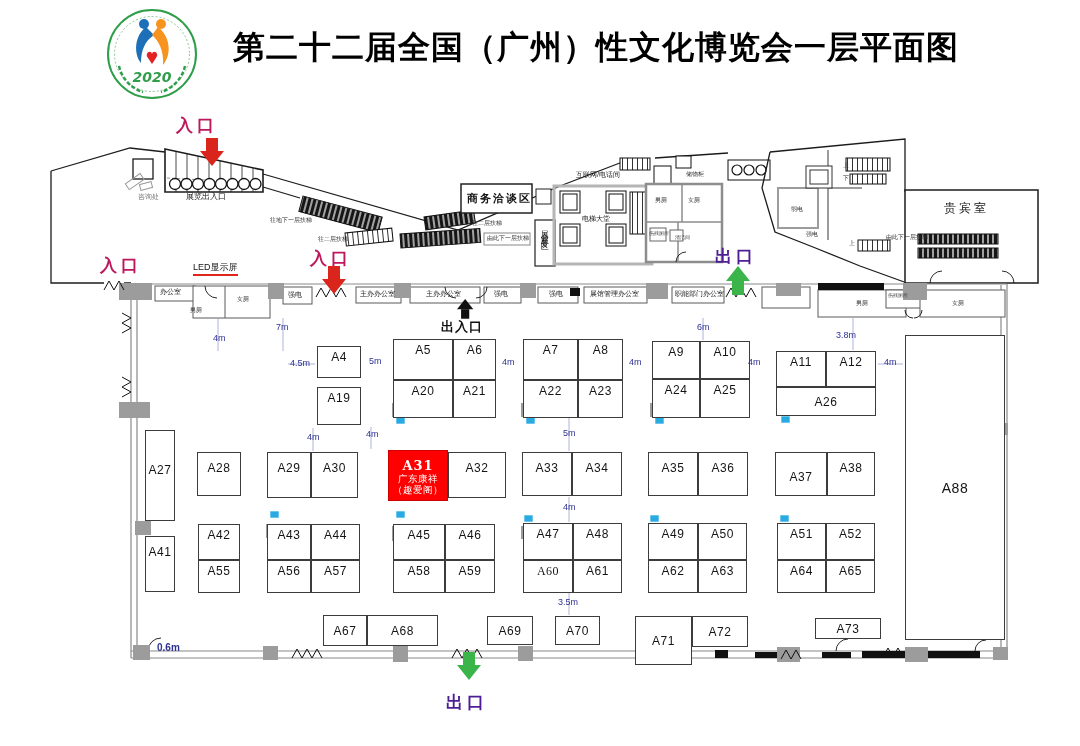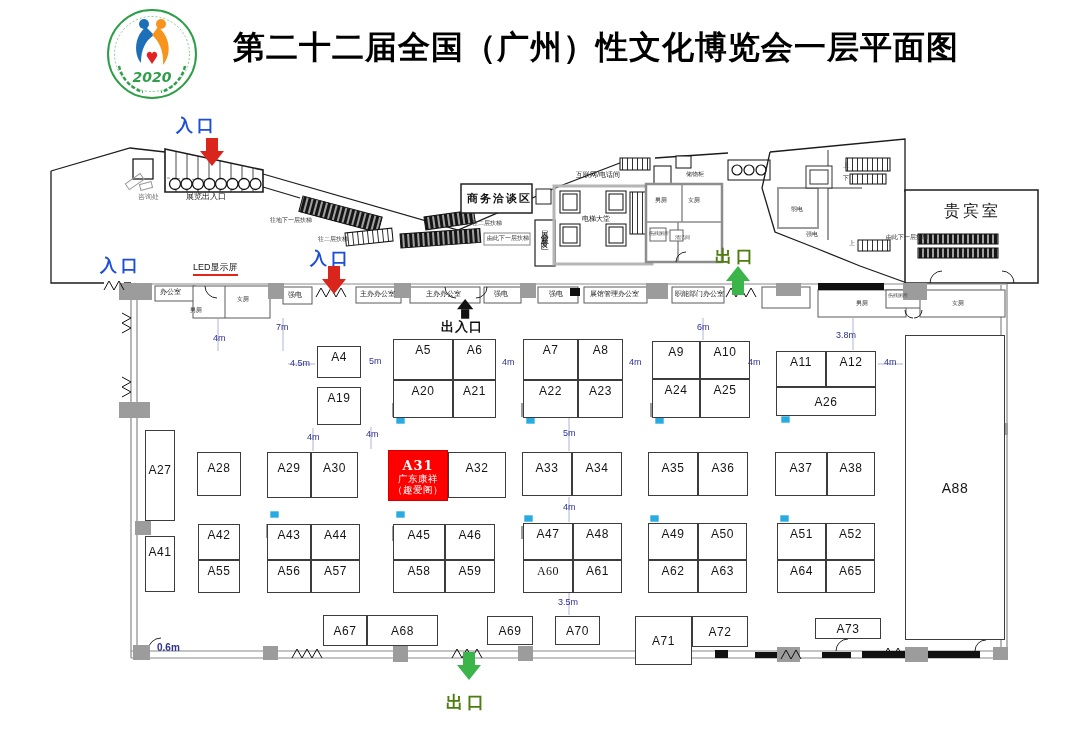--- a/index.html
+++ b/index.html
@@ -24,33 +24,33 @@
   .bl1,.bl2{font:9.5px "Liberation Sans",sans-serif;line-height:1.2}
 
   
   .fl{position:absolute;color:#141414;white-space:nowrap;z-index:3;line-height:1.1}
   .s4{font-size:5px;color:#444}
   .s5{font-size:6px;color:#333}
   .s6{font-size:7px}
   .s7{font-size:8px}
   .s8{font-size:9px}
   .s10{font-size:11px;letter-spacing:2px;font-weight:bold}
-  .s11{font-size:16px;letter-spacing:3px}
+  .s11{font-size:12px;letter-spacing:3px}
   .vert{writing-mode:vertical-rl;letter-spacing:3px}
   .led{border-bottom:2px solid #e0251b;padding-bottom:1px}
   .gray{color:#777}
 
   
   .dim{position:absolute;font:9px "Liberation Sans",sans-serif;color:#2e3192;white-space:nowrap;z-index:3}
   .db{font-weight:bold;font-size:10px}
 
   
   .mk{position:absolute;font-weight:bold;white-space:nowrap;z-index:4}
-  .mk.red{color:#1d4ed8;font-size:17px;letter-spacing:4px}
-  .mk.green{color:#4d7c0f;font-size:17px;letter-spacing:4px}
+  .mk.red{color:#be185d;font-size:17px;letter-spacing:4px}
+  .mk.green{color:#4c1d95;font-size:17px;letter-spacing:4px}
   .mk.black{color:#111;font-size:13px;letter-spacing:1px}
 
   .arr{position:absolute;width:0;height:0;z-index:4}
   .arr.red{--c:#da251c}.arr.green{--c:#3bb449}.arr.black{--c:#111}
   .arr.down{border-left:12px solid transparent;border-right:12px solid transparent;
             border-top:15px solid var(--c);margin-top:13px}
   .arr.down::before{content:"";position:absolute;left:-6px;top:-28px;width:12px;height:15px;background:var(--c)}
   .arr.up{border-left:12px solid transparent;border-right:12px solid transparent;
           border-bottom:15px solid var(--c)}
   .arr.up::before{content:"";position:absolute;left:-6px;top:15px;width:12px;height:14px;background:var(--c)}
@@ -303,21 +303,21 @@
       <div class="booth red" style="left: 388px; top: 450px; width: 60px; height: 51px;">
         <div class="bl bl0">A31</div>
         <div class="bl bl1">广东康祥</div>
         <div class="bl bl2">（趣爱阁）</div>
       </div>
       <div class="booth" style="left: 448px; top: 452px; width: 58px; height: 46px; padding-top: 8px;">A32</div>
       <div class="booth" style="left: 522px; top: 452px; width: 50px; height: 44px; padding-top: 8px;">A33</div>
       <div class="booth" style="left: 572px; top: 452px; width: 50px; height: 44px; padding-top: 8px;">A34</div>
       <div class="booth" style="left: 648px; top: 452px; width: 50px; height: 44px; padding-top: 8px;">A35</div>
       <div class="booth" style="left: 698px; top: 452px; width: 50px; height: 44px; padding-top: 8px;">A36</div>
-      <div class="booth" style="left: 775px; top: 452px; width: 52px; height: 44px; padding-top: 8px;">A37</div>
+      <div class="booth" style="left: 775px; top: 452px; width: 52px; height: 44px; padding-top: 17px;">A37</div>
       <div class="booth" style="left: 827px; top: 452px; width: 48px; height: 44px; padding-top: 8px;">A38</div>
       <div class="booth" style="left: 145px; top: 536px; width: 30px; height: 56px; padding-top: 8px;">A41</div>
       <div class="booth" style="left: 198px; top: 524px; width: 42px; height: 36px;">A42</div>
       <div class="booth" style="left: 198px; top: 560px; width: 42px; height: 33px;">A55</div>
       <div class="booth" style="left: 267px; top: 524px; width: 44px; height: 36px;">A43</div>
       <div class="booth" style="left: 311px; top: 524px; width: 49px; height: 36px;">A44</div>
       <div class="booth" style="left: 267px; top: 560px; width: 44px; height: 33px;">A56</div>
       <div class="booth" style="left: 311px; top: 560px; width: 49px; height: 33px;">A57</div>
       <div class="booth" style="left: 393px; top: 524px; width: 52px; height: 36px;">A45</div>
       <div class="booth" style="left: 445px; top: 524px; width: 50px; height: 36px;">A46</div>

